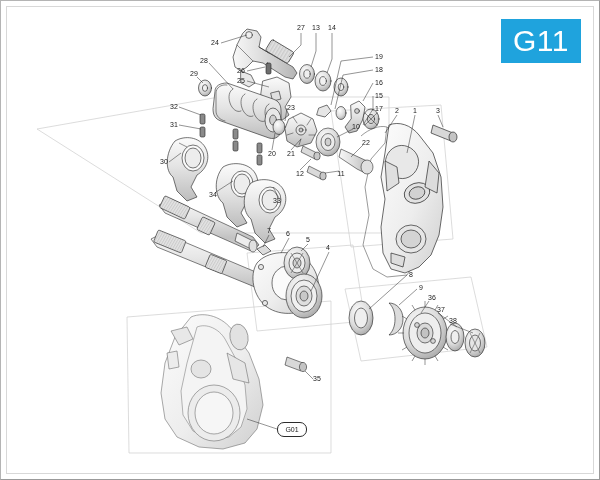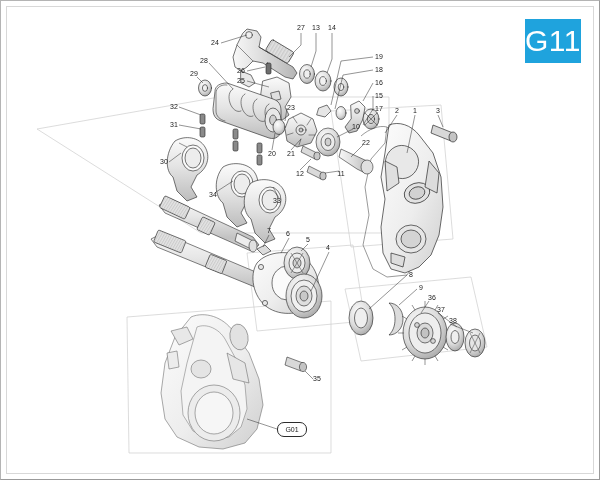--- a/index.html
+++ b/index.html
@@ -40,21 +40,21 @@
     height: 480px;
   }
   #canvas svg {
     display: block;
   }
   
   #page-badge {
     position: absolute;
     right: 18px;
     top: 18px;
-    width: 56px;
+    width: 80px;
     height: 44px;
     background: #1fa3dd;
     color: #ffffff;
     font-size: 30px;
     line-height: 44px;
     text-align: center;
     letter-spacing: 0.5px;
     font-family: "Liberation Sans", sans-serif;
   }
   .callout {

